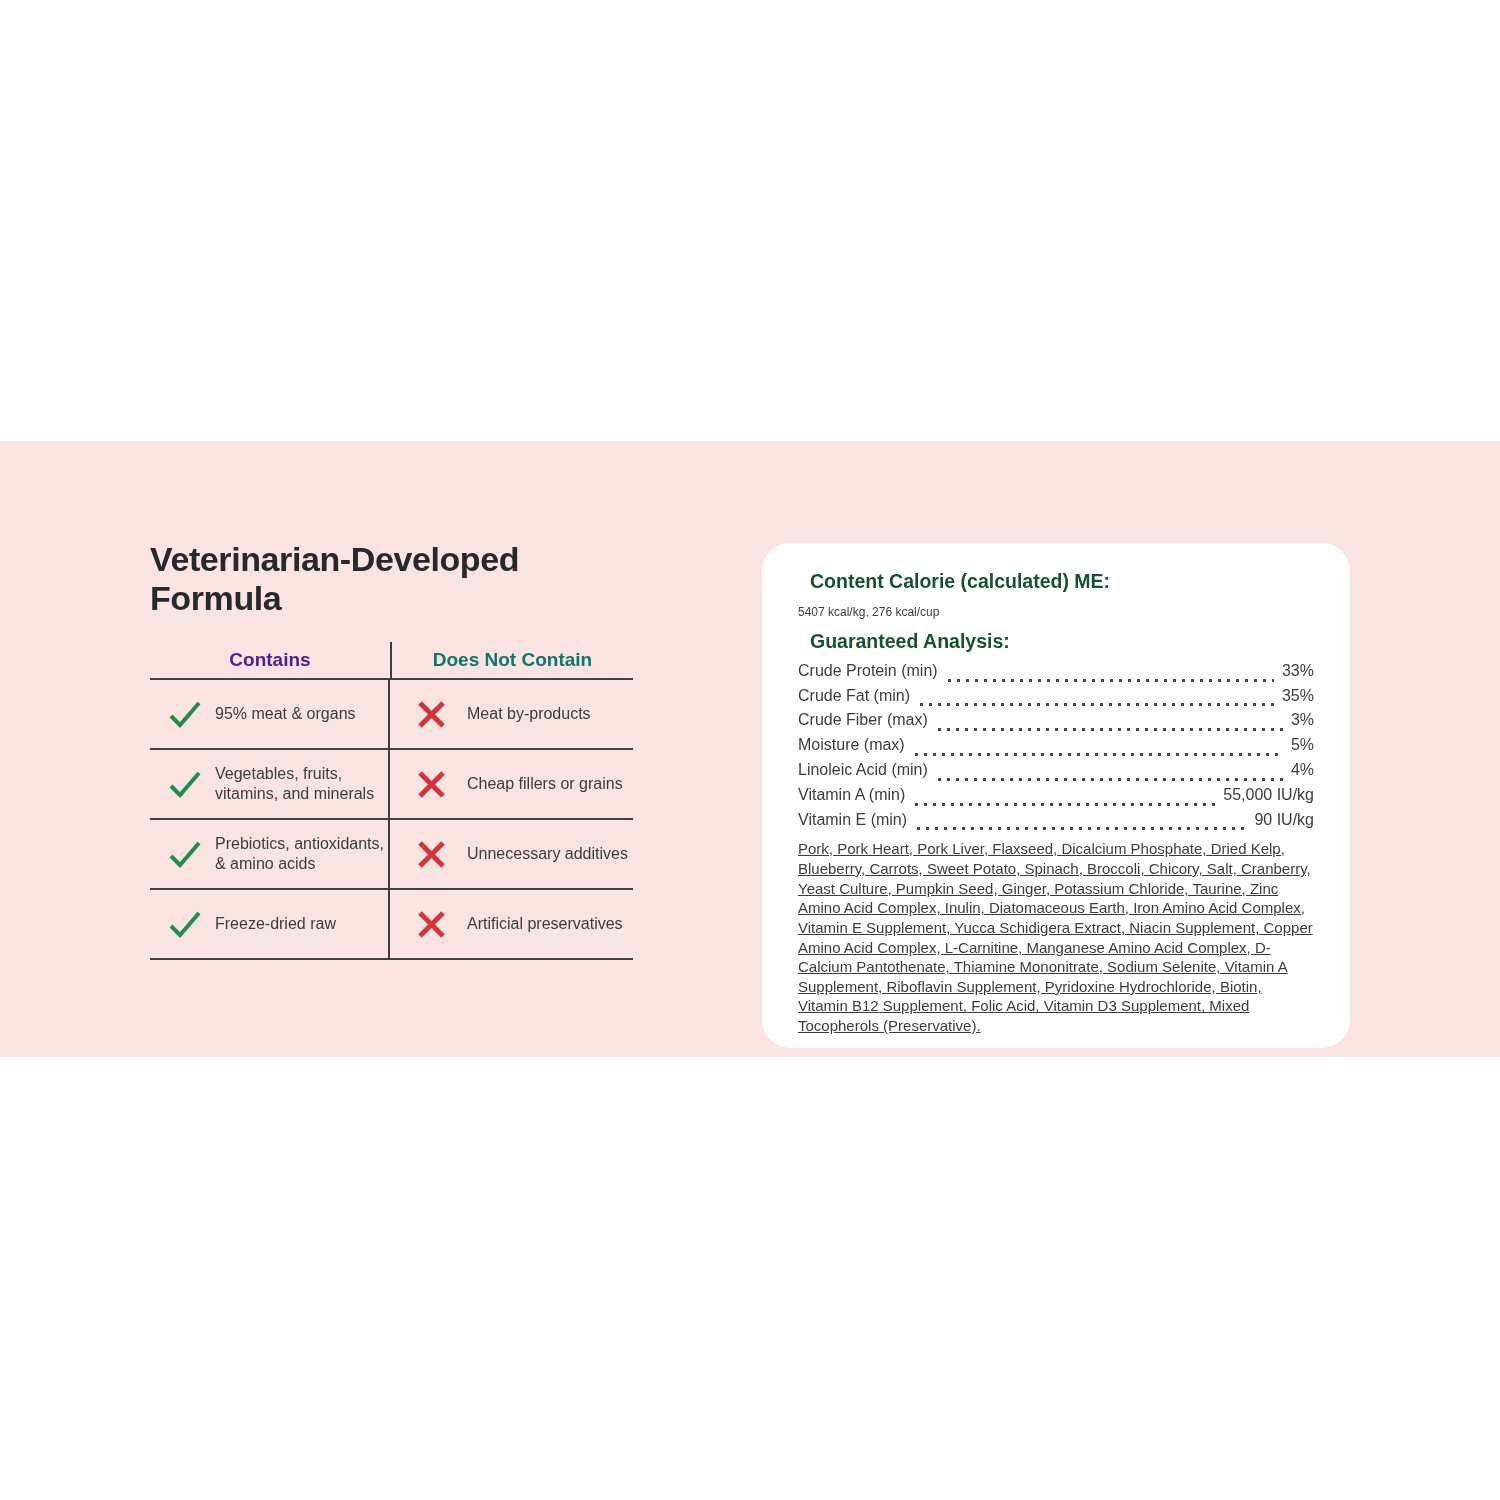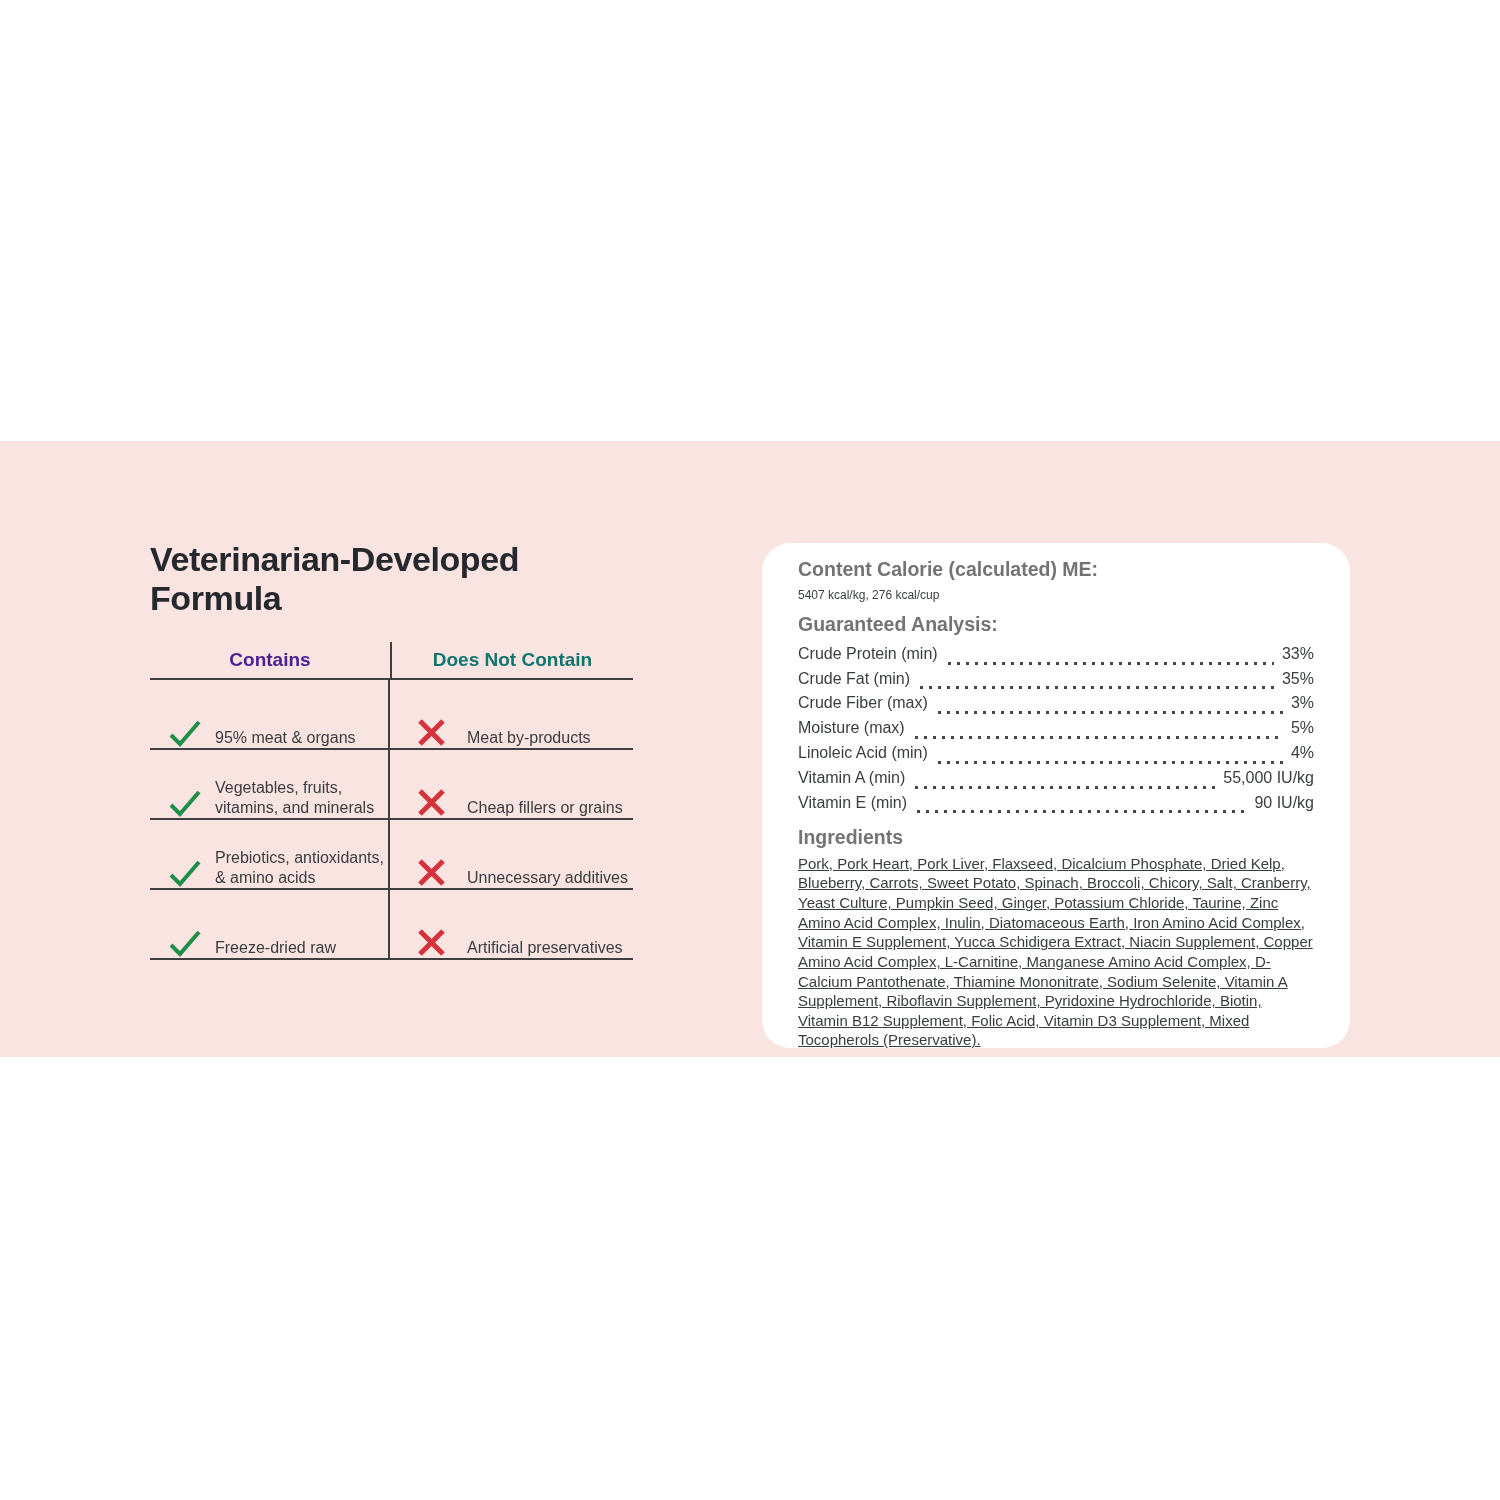--- a/index.html
+++ b/index.html
@@ -43,43 +43,43 @@
     color: #3a3d40;
   }
   .t-head { display: flex; border-bottom: 2px solid #3f3f3f; }
   .t-row  { display: flex; border-bottom: 2px solid #3f3f3f; min-height: 68px; }
   .h-cell {
     display: flex; align-items: center; justify-content: center;
     height: 36px; font-size: 19px; font-weight: 700;
   }
   .h-left  { width: 240px; border-right: 2px solid #3f3f3f; color: #4c1d95; }
   .h-right { flex: 1; color: #0f766e; }
-  .c-cell  { display: flex; align-items: flex-end; }
+  .c-cell  { display: flex; align-items: center; }
   .c-left  { width: 240px; border-right: 2px solid #3f3f3f; padding-left: 18px; box-sizing: border-box; }
   .c-right { flex: 1; padding-left: 26px; }
   .row-label { font-size: 16px; line-height: 1.25; }
   .c-left .row-label  { margin-left: 13px; max-width: 172px; }
   .c-right .row-label { margin-left: 20px; max-width: 180px; }
   .icn { flex: 0 0 auto; display: block; }
   
   .card {
     position: absolute;
     left: 762px; top: 543px;
     width: 588px; height: 505px;
     background: #ffffff;
     border-radius: 28px;
     box-sizing: border-box;
     padding: 14px 36px 0 36px;
   }
   .green-h {
-    color: #737373;
+    color: #14532d;
     font-size: 19.5px;
     font-weight: 700;
     line-height: 1.25;
-    margin: 0;
+    margin: 12px;
   }
   .calorie-value {
     font-size: 12px;
     color: #3a3d40;
     margin: 7px 0 10px 0;
   }
   .ga-heading { margin-top: 10px; margin-bottom: 8px; }
   .a-row {
     display: flex;
     align-items: baseline;
@@ -220,15 +220,14 @@
       <span class="dots"></span>
       <span class="a-value">55,000 IU/kg</span>
     </div>
     <div class="a-row">
       <span class="a-label">Vitamin E (min)</span>
       <span class="dots"></span>
       <span class="a-value">90 IU/kg</span>
     </div>
   </div>
 
-  <h2 class="green-h ing-heading">Ingredients</h2>
   <p class="ing-text">Pork, Pork Heart, Pork Liver, Flaxseed, Dicalcium Phosphate, Dried Kelp, Blueberry, Carrots, Sweet Potato, Spinach, Broccoli, Chicory, Salt, Cranberry, Yeast Culture, Pumpkin Seed, Ginger, Potassium Chloride, Taurine, Zinc Amino Acid Complex, Inulin, Diatomaceous Earth, Iron Amino Acid Complex, Vitamin E Supplement, Yucca Schidigera Extract, Niacin Supplement, Copper Amino Acid Complex, L-Carnitine, Manganese Amino Acid Complex, D-Calcium Pantothenate, Thiamine Mononitrate, Sodium Selenite, Vitamin A Supplement, Riboflavin Supplement, Pyridoxine Hydrochloride, Biotin, Vitamin B12 Supplement, Folic Acid, Vitamin D3 Supplement, Mixed Tocopherols (Preservative).</p>
 </div>
 
 </body></html>

